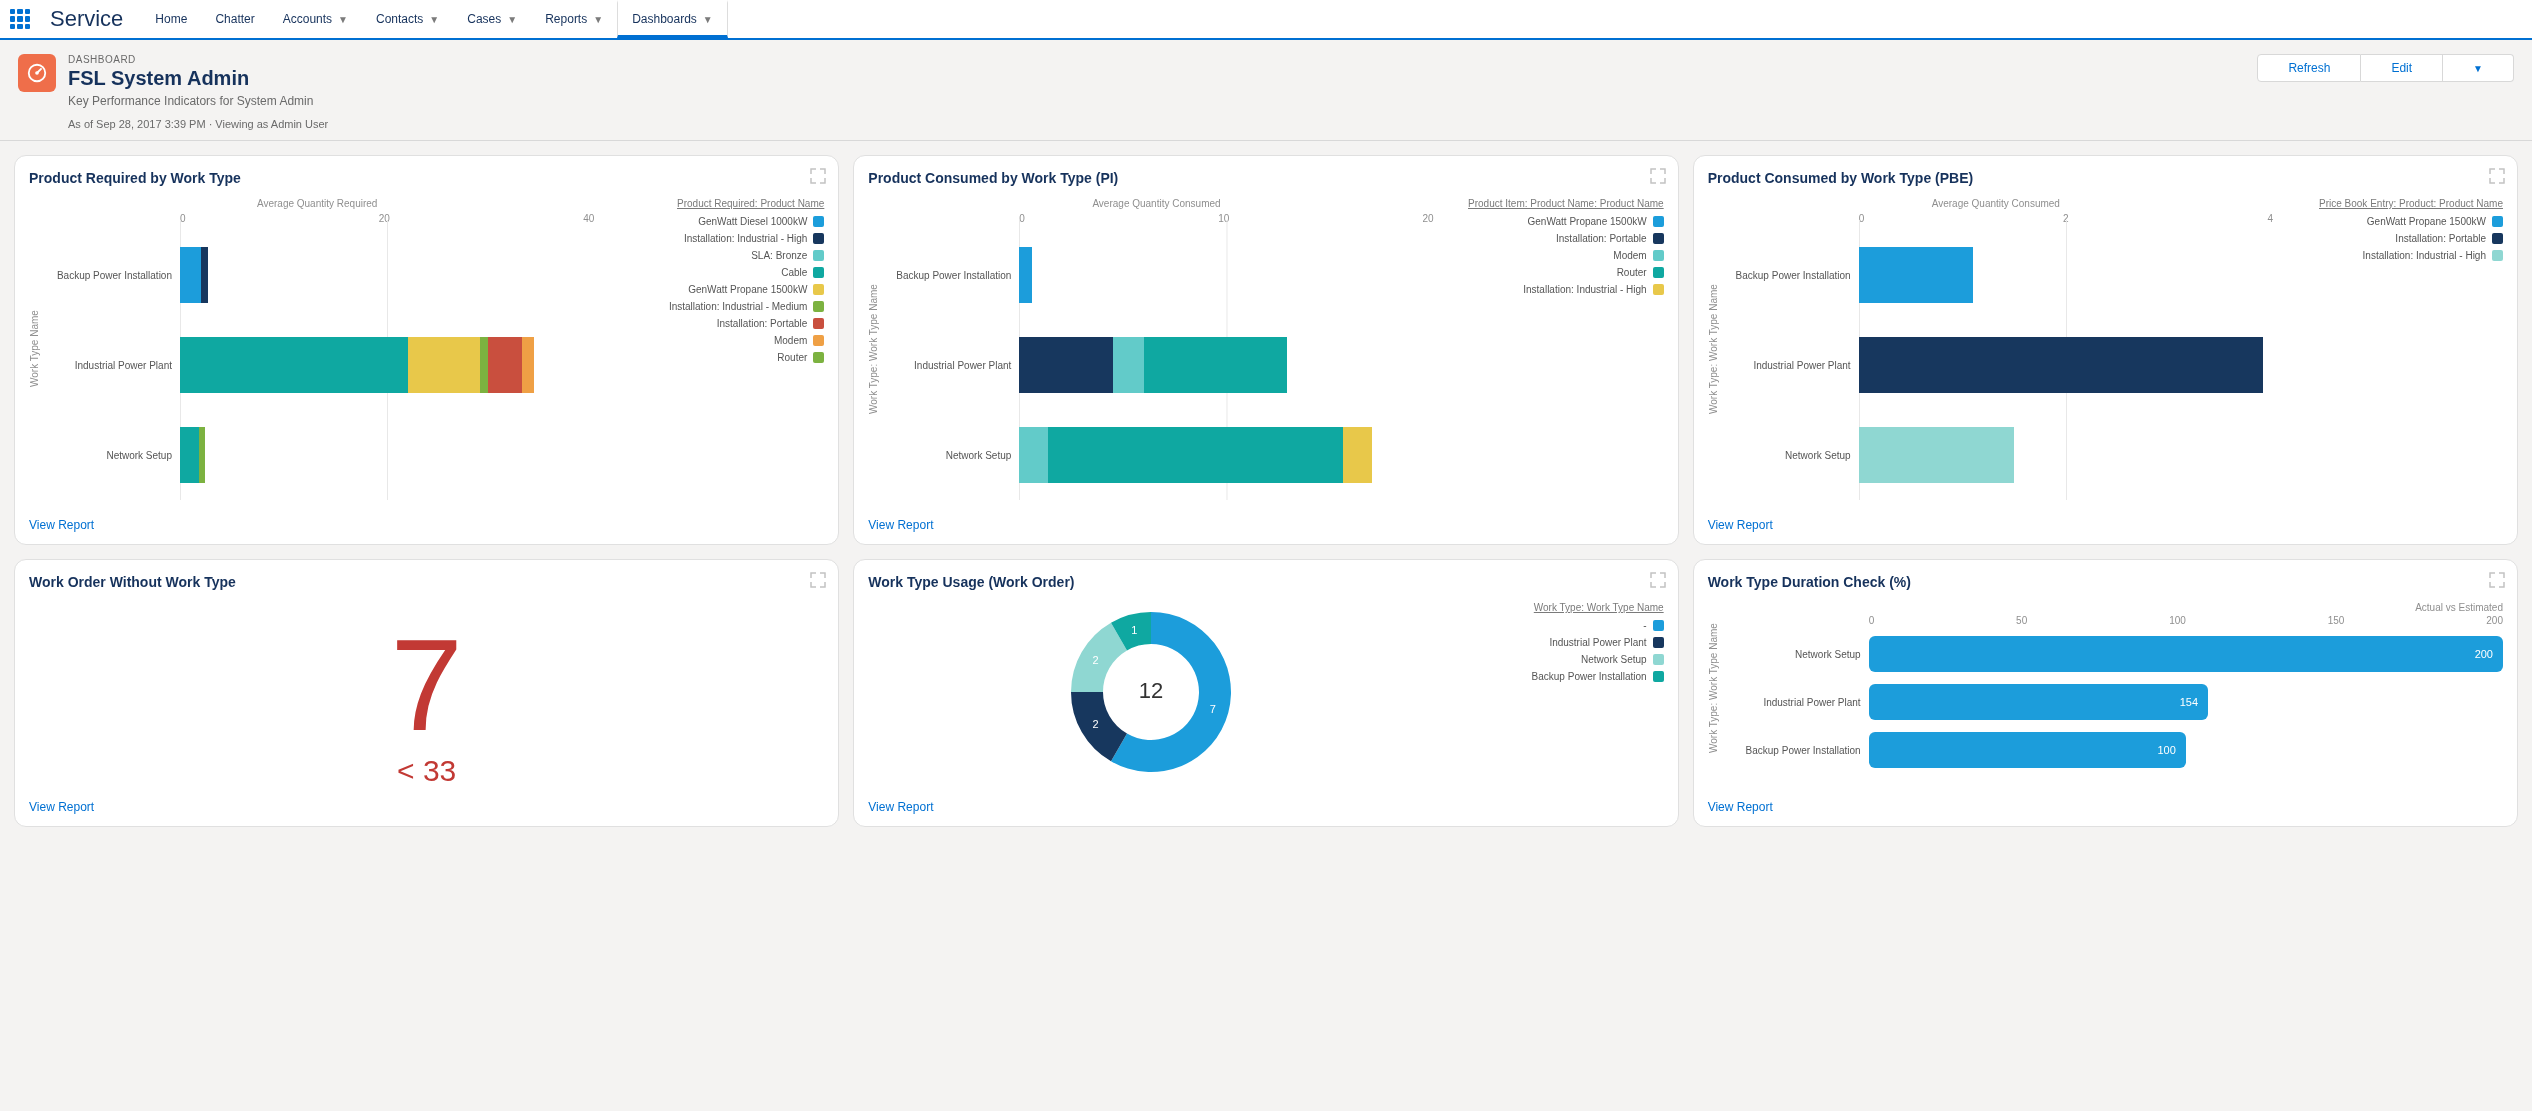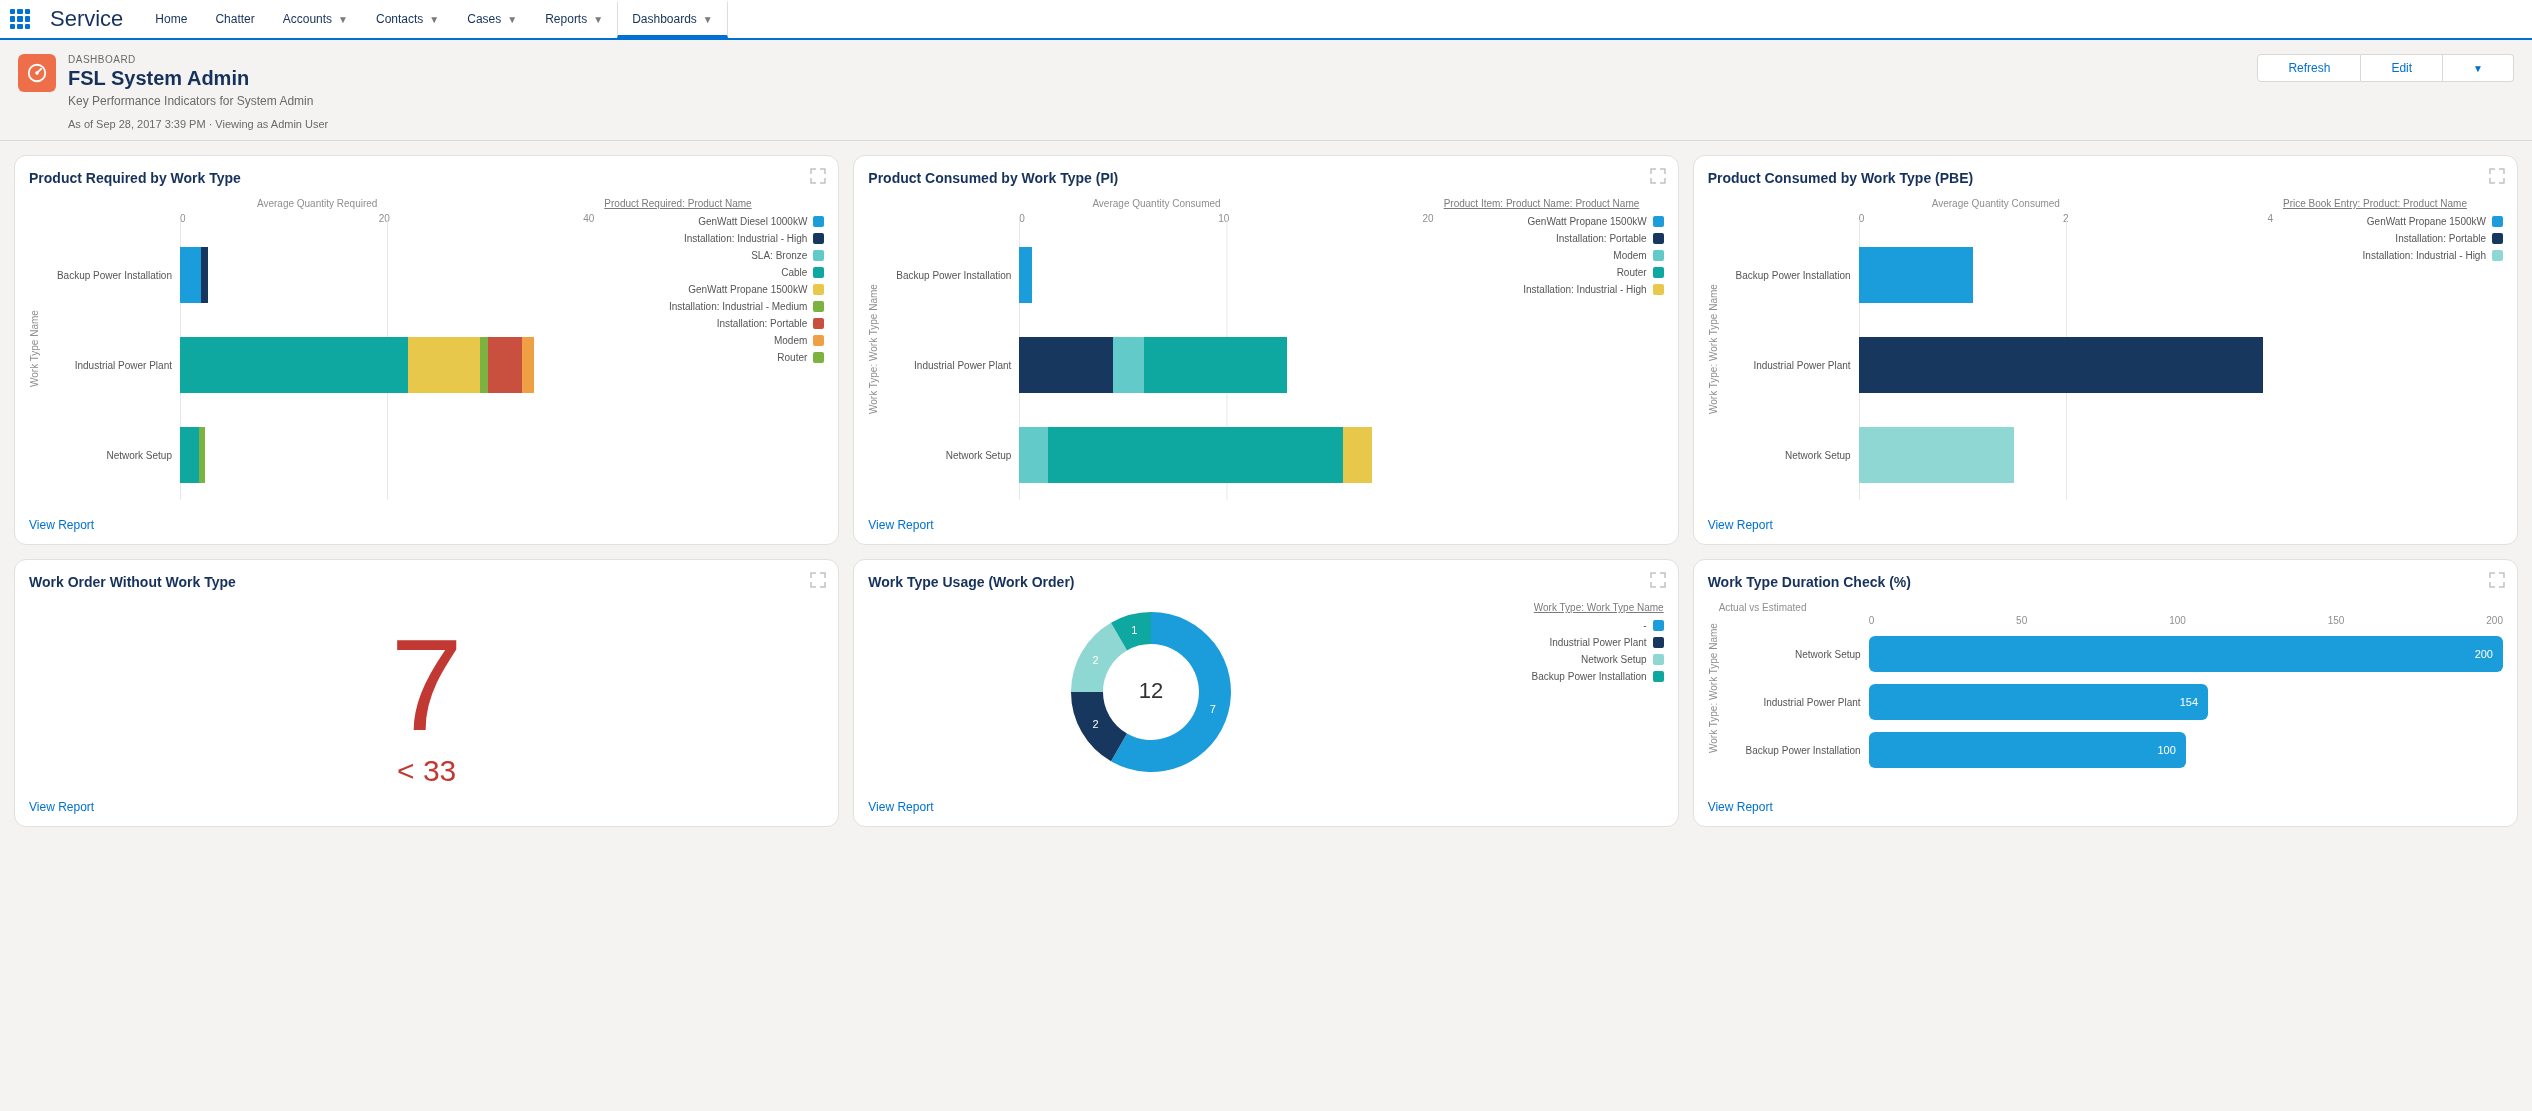--- a/index.html
+++ b/index.html
@@ -110,42 +110,42 @@
   }
   .chart .row {
     display:flex; align-items:center; height:90px;
   }
   .chart .row .cat-label { width:140px; font-size:10px; color:#555; text-align:right; padding-right:8px; }
   .chart .row .bar-area { flex:1; position:relative; height:70px; display:flex; align-items:center; }
   .bar-stack { height:56px; display:flex; }
   .seg { height:100%; }
 
   .legend { width:230px; font-size:10px; color:#555; padding-left:10px; }
-  .legend .legend-title { text-decoration:underline; color:#7a7a7a; margin-bottom:4px; }
+  .legend .legend-title { text-align:right; text-decoration:underline; color:#7a7a7a; margin-bottom:4px; }
   .legend .lrow { display:flex; align-items:center; justify-content:flex-end; gap:6px; line-height:17px; }
   .legend .sw { width:11px; height:11px; border-radius:2px; }
 
   
   .metric-card .big {
     font-size:130px; font-weight:300; color:#c23934; text-align:center;
     line-height:1; margin-top:30px;
   }
   .metric-card .cond {
     font-size:30px; font-weight:300; color:#c23934; text-align:center; margin-top:4px;
   }
 
   
   .donut-wrap { display:flex; margin-top:12px; margin-bottom:30px; }
   .donut-svg-holder { flex:1; display:flex; justify-content:center; align-items:center; }
   .donut-legend { width:230px; font-size:10px; color:#555; padding-left:10px; }
   .donut-legend .legend-title { text-align:right; text-decoration:underline; color:#7a7a7a; margin-bottom:4px; }
   .donut-legend .lrow { display:flex; align-items:center; justify-content:flex-end; gap:6px; line-height:17px; }
 
   
-  .hbar-chart .x-title { text-align:left; font-size:10px; color:#8f8f8f; margin-bottom:2px; }
+  .hbar-chart .x-title { text-align:right; font-size:10px; color:#8f8f8f; margin-bottom:2px; }
   .hbar-chart .x-ticks { display:flex; justify-content:space-between; font-size:10px; color:#8f8f8f; padding-left:150px; }
   .hbar-chart .rows-area { padding-left:0; position:relative; margin-top:4px; }
   .hbar-chart .row2 { display:flex; align-items:center; height:48px; }
   .hbar-chart .row2 .lbl { width:150px; font-size:10px; color:#555; text-align:right; padding-right:8px; }
   .hbar-chart .row2 .bar-track { flex:1; position:relative; }
   .hbar-chart .row2 .bar {
     height:36px; background:#1c9ddb; border-radius:6px;
     display:flex; align-items:center; justify-content:flex-end; padding-right:10px;
     color:#fff; font-size:11px;
   }

